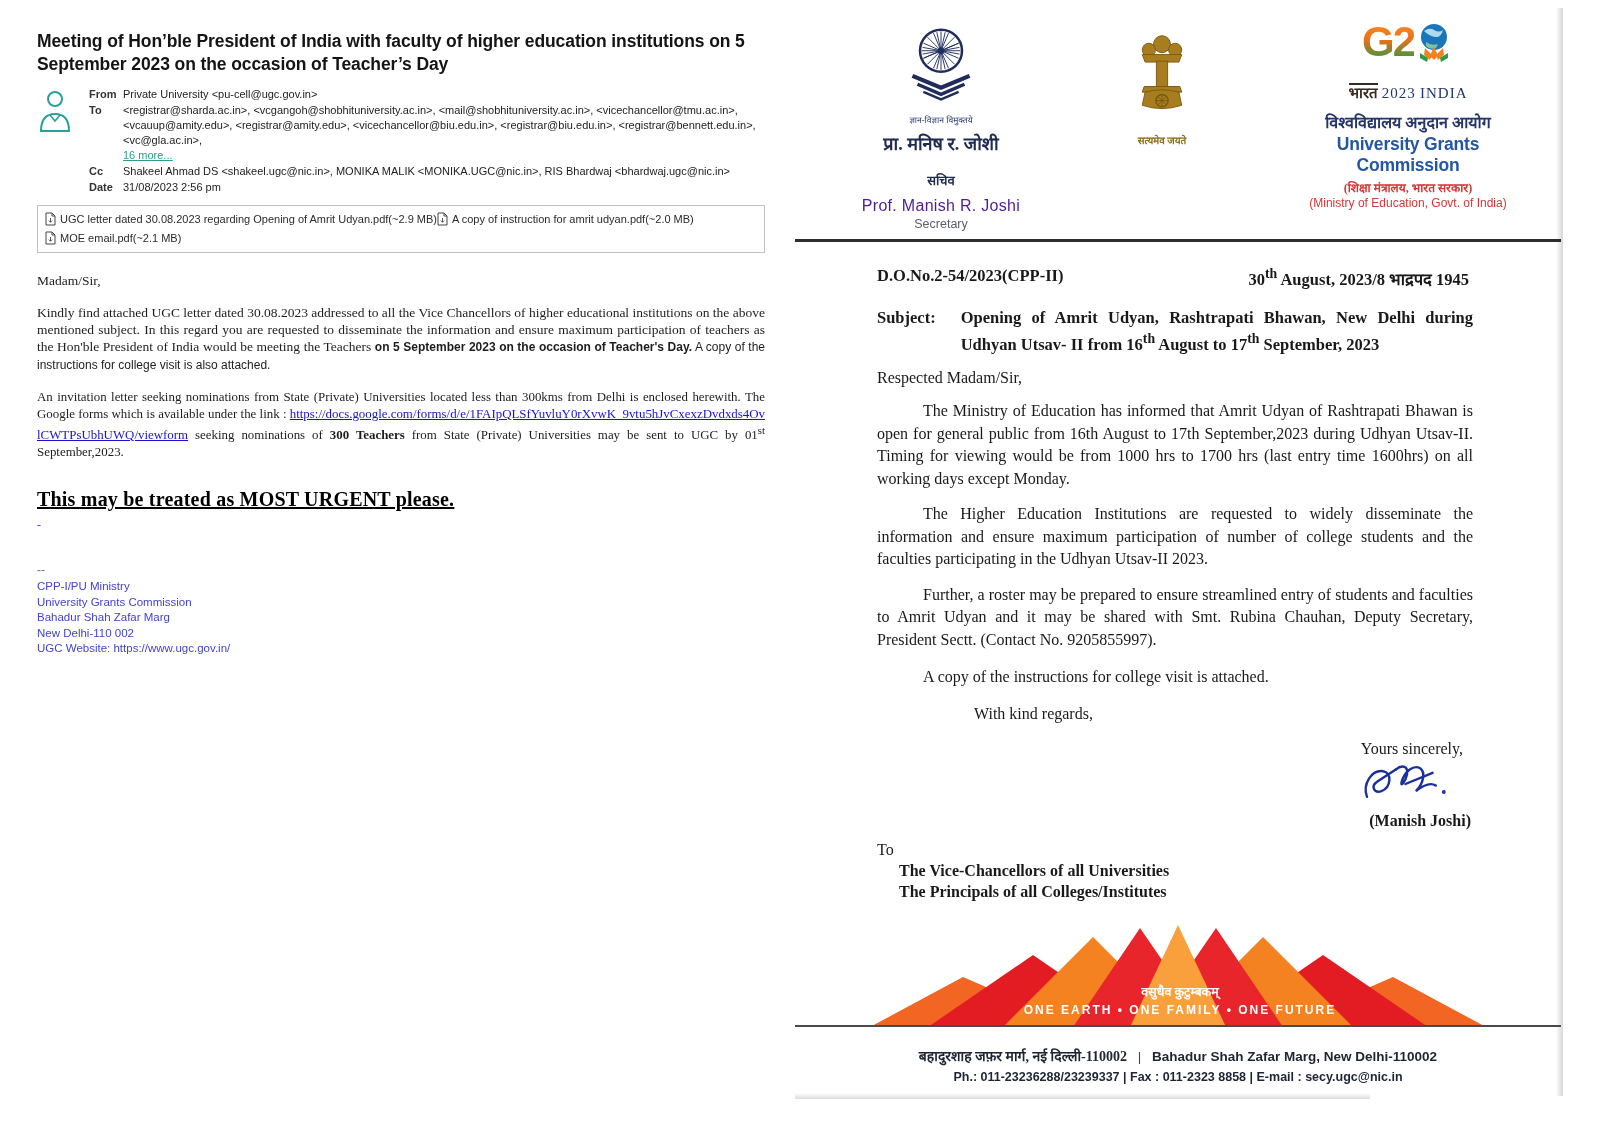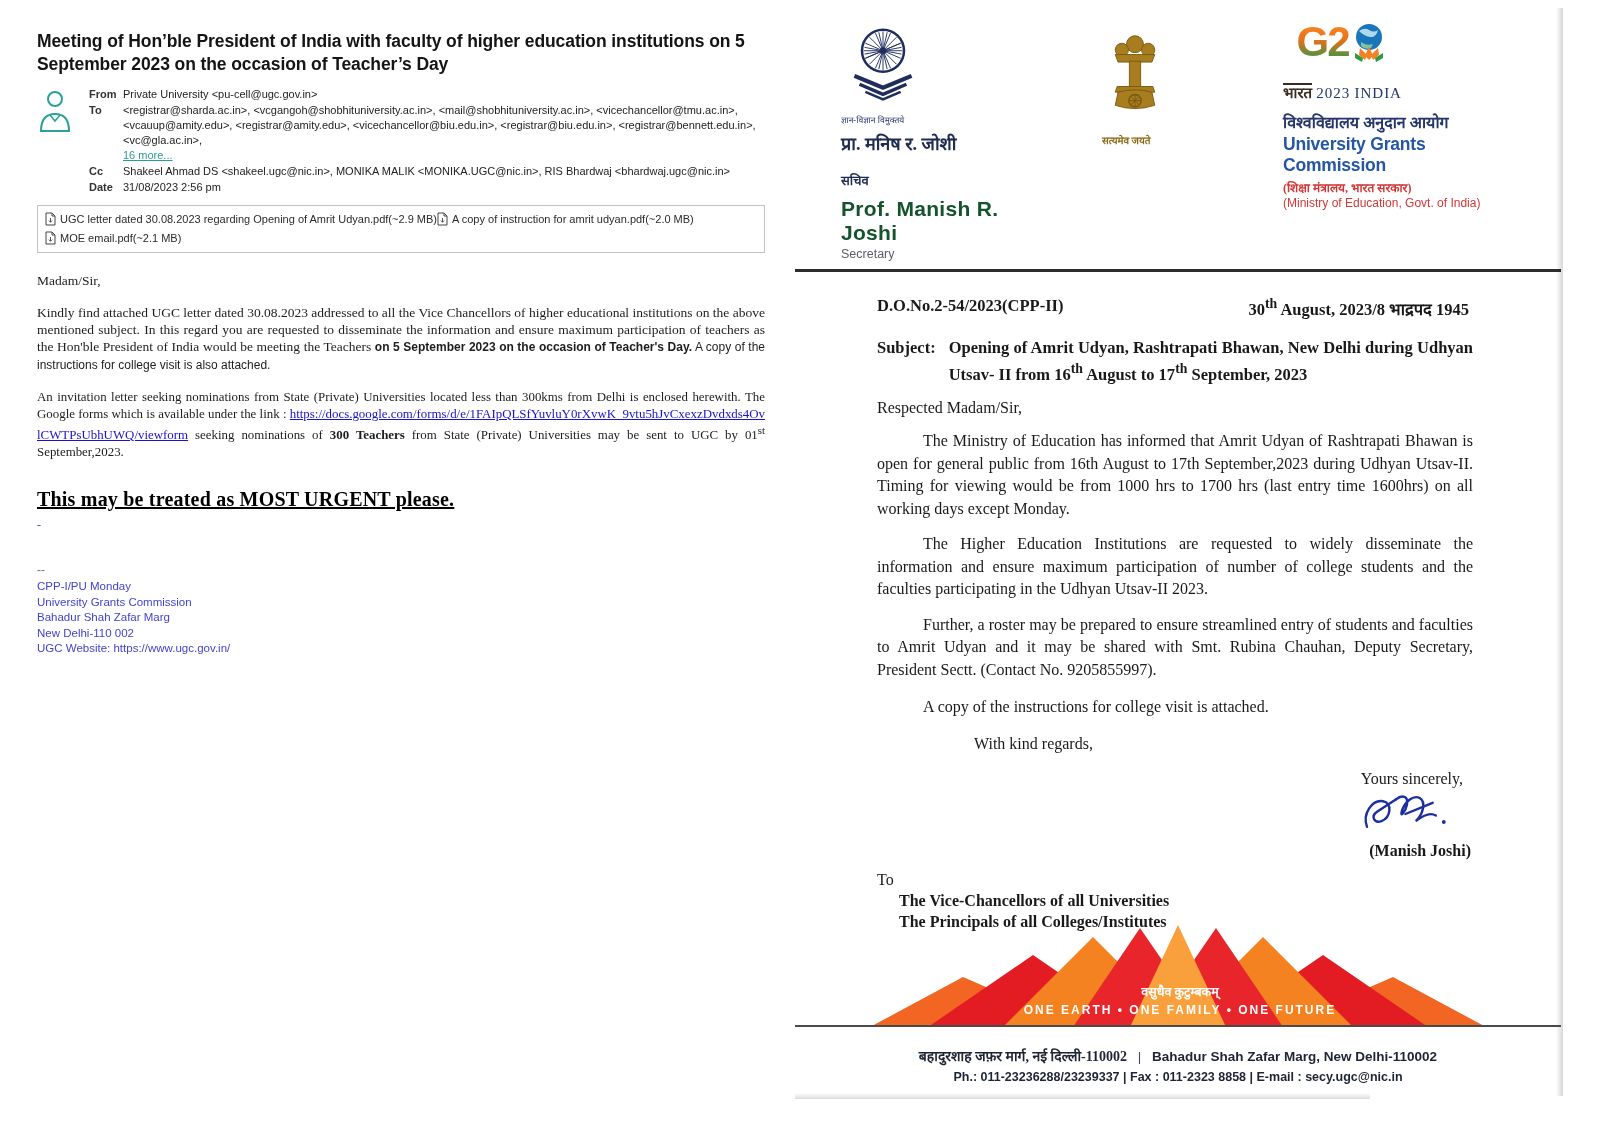--- a/index.html
+++ b/index.html
@@ -31,28 +31,28 @@
   .email-sig { margin-top:2px; font-family:"Liberation Sans", sans-serif; font-size:11.5px; line-height:15.5px; color:#4343ce; }
 
   
   .letter-pane { position:absolute; left:795px; top:8px; width:766px; height:1088px; background:#ffffff; }
   .paper-edge-right { position:absolute; right:-2px; top:0; width:7px; height:100%;
       background:linear-gradient(to right, rgba(0,0,0,0), rgba(0,0,0,0.16)); }
   .paper-edge-bottom { position:absolute; left:0; bottom:-3px; width:75%; height:6px;
       background:linear-gradient(to bottom, rgba(0,0,0,0), rgba(0,0,0,0.14)); }
 
   .letter-header { display:flex; justify-content:space-between; align-items:flex-start; padding:14px 28px 0 46px; }
-  .hdr-col { }
+  .hdr-col { text-align:center; }
   .hdr-left { width:200px; }
   .hdr-center { width:120px; padding-top:10px; }
   .hdr-right { width:250px; }
   .ugc-caption { font-size:8.5px; color:#26366b; margin-top:2px; }
   .sec-name-hi { font-size:18px; font-weight:bold; color:#1f2c50; margin-top:6px; font-family:"Liberation Serif", serif; }
   .sec-title-hi { font-size:13px; font-weight:bold; color:#1f2c50; margin-top:16px; font-family:"Liberation Serif", serif; }
-  .sec-name-en { font-size:21px; font-weight:bold; color:#14532d; margin-top:8px; letter-spacing:0.3px; }
+  .sec-name-en { font-size:16px; font-weight:normal; color:#4c1d95; margin-top:8px; letter-spacing:0.3px; }
   .sec-title-en { font-size:12.5px; color:#5b5e66; margin-top:2px; }
   .emblem-caption { font-size:10px; font-weight:bold; color:#8a6d1a; margin-top:3px; font-family:"Liberation Serif", serif; }
 
   .g20 { display:inline-block; }
   .g20-row { display:flex; align-items:flex-start; justify-content:center; }
   .g20-g2 { font-size:42px; font-weight:bold; line-height:40px; letter-spacing:-2px;
       background:linear-gradient(180deg,#f58220 15%, #e8701a 45%, #2e9a44 95%);
       -webkit-background-clip:text; background-clip:text; color:transparent; }
   .g20-sub { font-size:15px; margin-top:18px; }
   .g20-bharat { font-weight:bold; color:#3a2c20; font-family:"Liberation Serif", serif; border-top:2px solid #3a2c20; }
@@ -60,21 +60,21 @@
   .org-hi { font-size:16px; font-weight:bold; color:#26366b; margin-top:9px; font-family:"Liberation Serif", serif; }
   .org-en { font-size:17.5px; font-weight:bold; color:#2456a4; margin-top:1px; letter-spacing:-0.2px; }
   .ministry-hi { font-size:12px; font-weight:bold; color:#d23737; margin-top:3px; font-family:"Liberation Serif", serif; }
   .ministry-en { font-size:12px; color:#d23737; margin-top:0px; }
 
   .hdr-rule { margin-top:8px; border-top:3px solid #2e2e2e; }
 
   .letter-serif { font-family:"Liberation Serif", serif; color:#191919; }
   .ref-row { display:flex; justify-content:space-between; padding:24px 92px 0 82px;
       font-weight:bold; font-size:16.5px; }
-  .subject-block { display:flex; gap:13px; padding:17px 88px 0 82px; font-weight:bold; font-size:16.5px; line-height:21px;justify-content:space-between; }
+  .subject-block { display:flex; gap:25px; padding:17px 88px 0 82px; font-weight:bold; font-size:16.5px; line-height:21px;justify-content:space-between; }
   .subject-label { white-space:nowrap; }
   .subject-text { text-align:justify; }
   .letter-body { padding:0 88px 0 82px; font-size:16px; }
   .letter-salutation { margin-top:15px; }
   .letter-para { margin-top:13px; line-height:22.5px; text-align:justify; text-indent:46px; }
   .letter-para-short { margin-top:17px; text-indent:46px; }
   .regards-line { margin-top:19px; margin-left:97px; }
   .closing-line { margin-top:17px; text-align:right; padding-right:10px; }
   .sig-wrap { text-align:right; padding-right:16px; margin-top:2px; }
   .signatory { text-align:right; font-weight:bold; padding-right:2px; margin-top:0px; }
@@ -166,21 +166,21 @@
     <div class="email-p1">
       <span>Kindly find attached UGC letter dated 30.08.2023 addressed to all the Vice Chancellors of higher educational institutions on the above mentioned subject. In this regard you are requested to disseminate the information and ensure maximum participation of teachers as the Hon'ble President of India would be meeting the Teachers </span><b style="font-family:'Liberation Sans',sans-serif;font-size:12px;">on 5 September 2023 on the occasion of Teacher's Day.</b><span style="font-family:'Liberation Sans',sans-serif;font-size:12px;"> A copy of the instructions for college visit is also attached.</span>
     </div>
     <div class="email-p2">
       <span>An invitation letter seeking nominations from State (Private) Universities located less than 300kms from Delhi is enclosed herewith. The Google forms which is available under the link : </span><span class="body-link">https://docs.google.com/forms/d/e/1FAIpQLSfYuvluY0rXvwK_9vtu5hJvCxexzDvdxds4OvlCWTPsUbhUWQ/viewform</span><span> seeking nominations of </span><b>300 Teachers</b><span> from State (Private) Universities may be sent to UGC by 01</span><sup>st</sup><span> September,2023.</span>
     </div>
     <div class="urgent-line">This may be treated as MOST URGENT please.</div>
     <div class="dash-1">-</div>
     <div class="dash-2">--</div>
     <div class="email-sig">
-      <div>CPP-I/PU Monday</div>
+      <div>CPP-I/PU Ministry</div>
       <div>University Grants Commission</div>
       <div>Bahadur Shah Zafar Marg</div>
       <div>New Delhi-110 002</div>
       <div>UGC Website: https://www.ugc.gov.in/</div>
     </div>
   </div>
 </div>
 
 <div class="letter-pane">
   <div class="paper-edge-right"></div>

